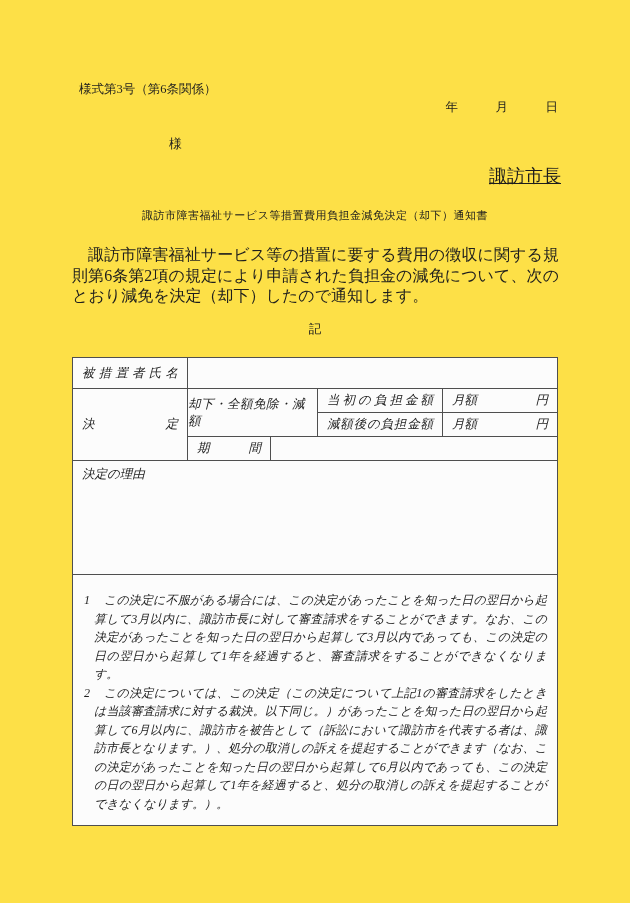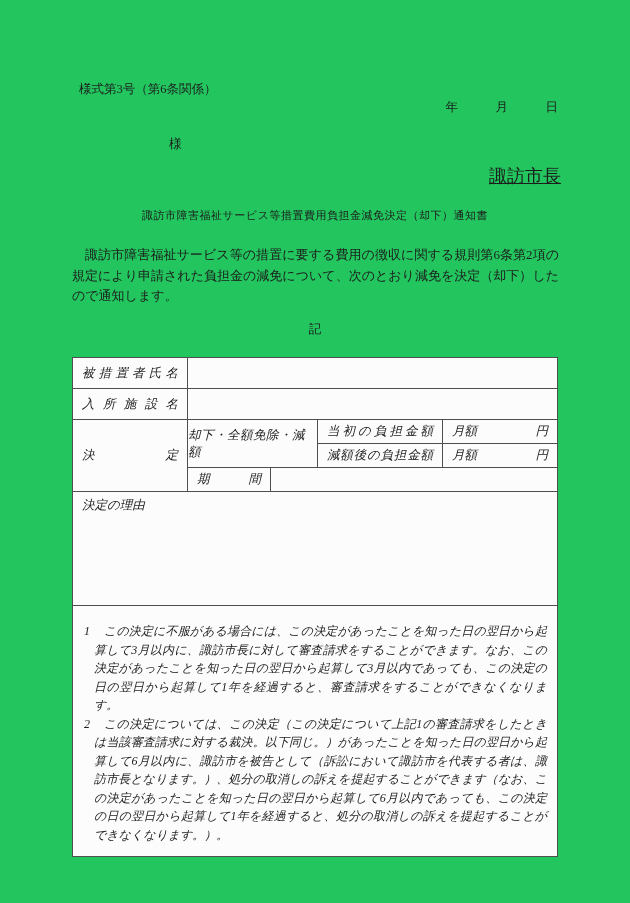--- a/index.html
+++ b/index.html
@@ -6,39 +6,39 @@
   html, body { background: #e8e8e8; }
   body {
     width: 630px; height: 903px;
     font-family: "Liberation Serif", "DejaVu Serif", serif;
     color: #1d1d1d;
     -webkit-font-smoothing: antialiased;
   }
   .page {
     position: relative;
     width: 630px; height: 903px;
-    background: #22c55e;
+    background: #fde047;
     overflow: hidden;
   }
   .abs { position: absolute; }
 
   .form-number { left: 79px; top: 81px; font-size: 12.5px; }
   .date-line   { right: 72px; top: 99px; font-size: 12.5px; margin-left: 25px; }
   .addressee   { left: 169px; top: 135px; font-size: 13px; }
   .sender      { left: 489px; top: 164px; font-size: 18px; text-decoration: underline; }
 
   .doc-title {
     left: 0; right: 0; top: 208px;
     text-align: center;
     font-size: 11px;
     letter-spacing: 0.5px;
   }
   .doc-body {
     left: 72px; top: 245px; width: 487px;
-    font-size: 13px;
+    font-size: 16px;
     line-height: 20.5px;
     text-align: justify;
   }
   .record-marker {
     left: 0; right: 0; top: 321px;
     text-align: center;
     font-size: 12.5px;
   }
 
   
@@ -118,24 +118,20 @@
   <div class="abs doc-body">　諏訪市障害福祉サービス等の措置に要する費用の徴収に関する規則第6条第2項の規定により申請された負担金の減免について、次のとおり減免を決定（却下）したので通知します。</div>
   <div class="abs record-marker">記</div>
 
   <div class="abs form-table">
 
     <div class="trow r-simple">
       <div class="lbl jus br">被措置者氏名</div>
       <div class="val"></div>
     </div>
 
-    <div class="trow r-simple">
-      <div class="lbl jus br">入所施設名</div>
-      <div class="val"></div>
-    </div>
 
     <div class="trow">
       <div class="lbl jus br dec-label">決定</div>
       <div class="dec-right">
         <div class="dec-top">
           <div class="dec-options br">却下・全額免除・減額</div>
           <div class="amounts">
             <div class="arow first">
               <div class="lbl jus br alabel">当初の負担金額</div>
               <div class="aval">

